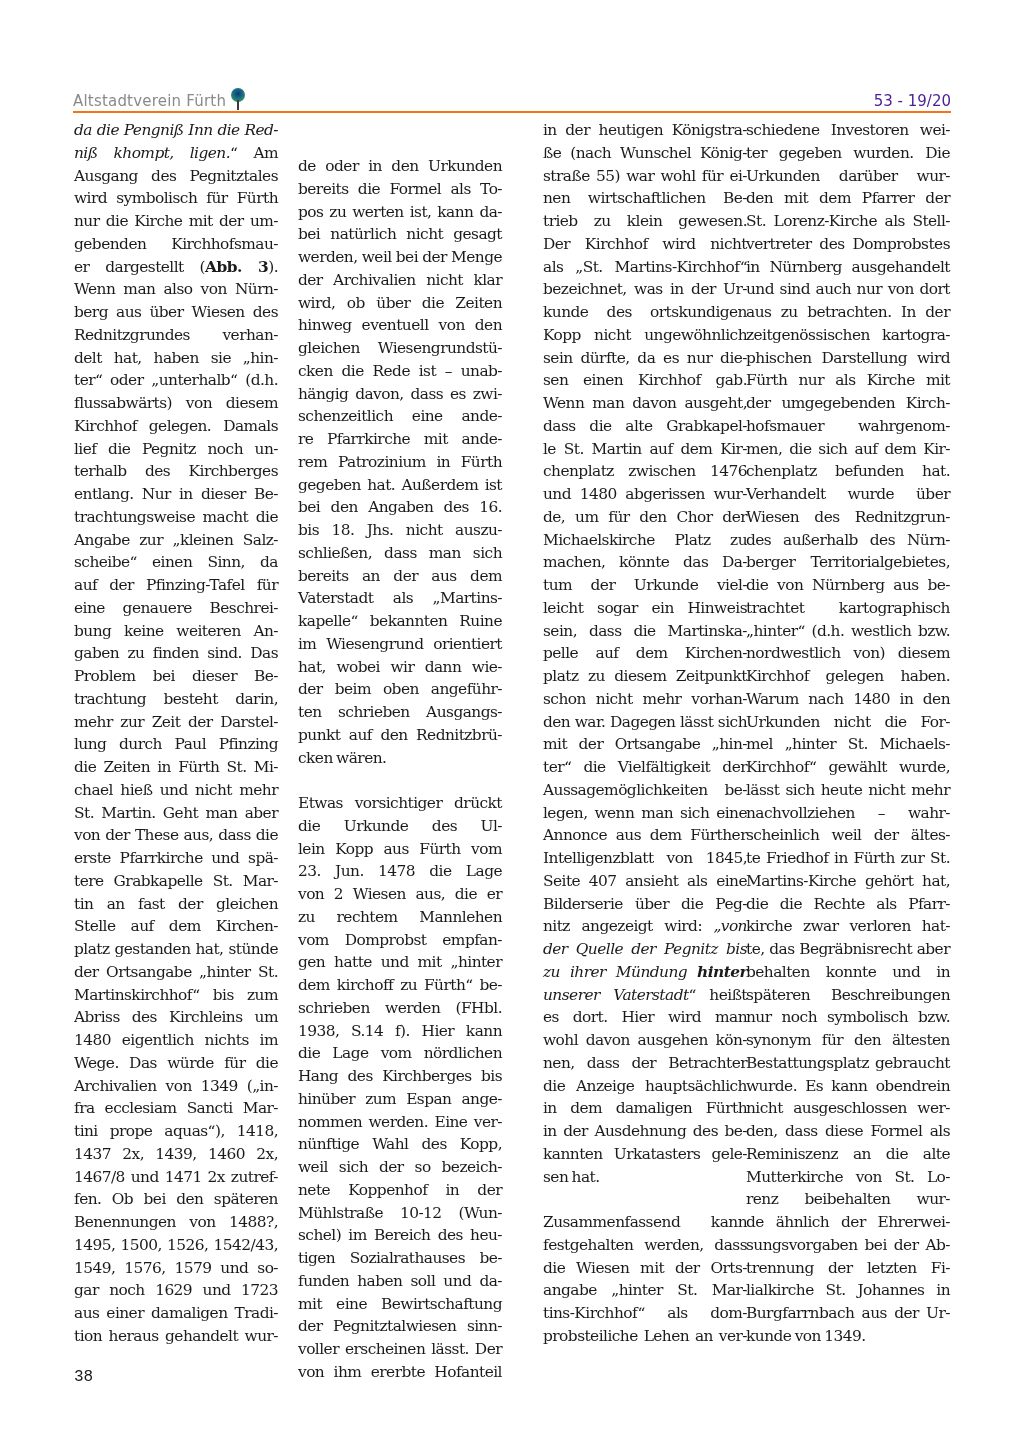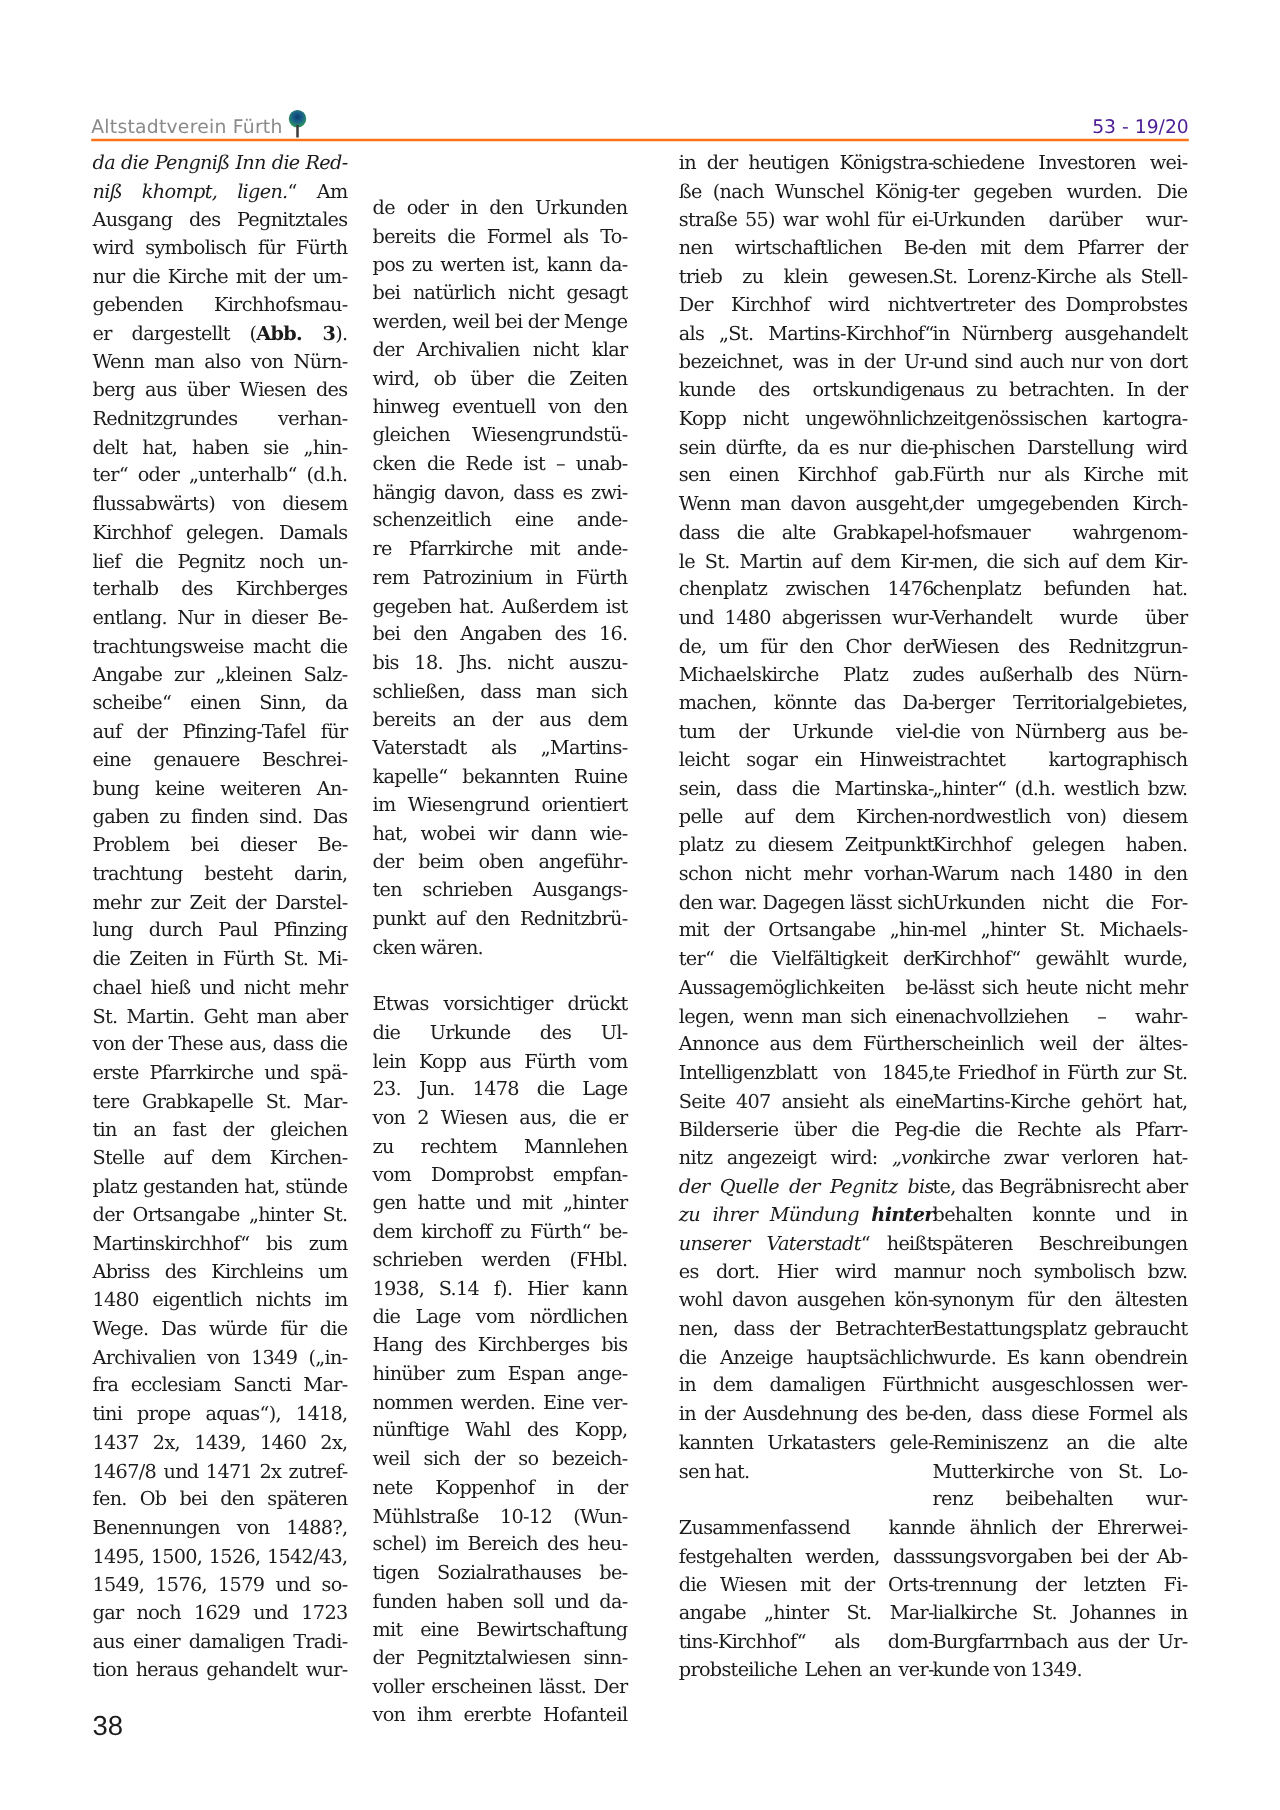--- a/index.html
+++ b/index.html
@@ -10,21 +10,21 @@
   .logo .crown { position: absolute; left: 1px; top: 0; width: 14px; height: 14px; border-radius: 50%; background: radial-gradient(circle at 50% 40%, #0a3e6b 0%, #1a5f8c 35%, #2f9a5a 75%, #4db34a 100%); }
   .logo .trunk { position: absolute; left: 7px; top: 12px; width: 2px; height: 10px; background: #3b3b3b; }
   .header-right { position: absolute; right: 0; bottom: 1px; font-family: "DejaVu Sans", sans-serif; font-size: 15px; color: #4c1d95; }
   .col { position: absolute; top: 119px; width: 204px; font-family: "DejaVu Serif", serif; font-size: 15.4px; color: #1b1b1b; }
   .col1 { left: 74px; } .col2 { left: 298px; margin-top: 36px; } .col3 { left: 521px; margin-left: 22px; } .col4 { left: 746px; }
   .ln { display: block; height: 22.75px; line-height: 22.75px; white-space: nowrap; text-align: justify; text-align-last: justify; letter-spacing: -0.55px; word-spacing: -1px; }
   .ln.last { text-align-last: left; }
   .gap { display: block; height: 22.75px; }
   .it { font-style: italic; }
   .b { font-weight: bold; }
-  .page-number { position: absolute; left: 74px; top: 1368px; font-family: Liberation Sans, sans-serif; font-size: 22px; color: #1b1b1b; }
+  .page-number { position: absolute; left: 74px; top: 1368px; font-family: Liberation Mono, monospace; font-size: 16px; color: #1b1b1b; }
 </style>
 </head>
 <body>
 
 <div class="header">
   <div class="header-left">
     <span>Altstadtverein Fürth</span>
     <span class="logo">
       <span class="crown"></span>
       <span class="trunk"></span>

